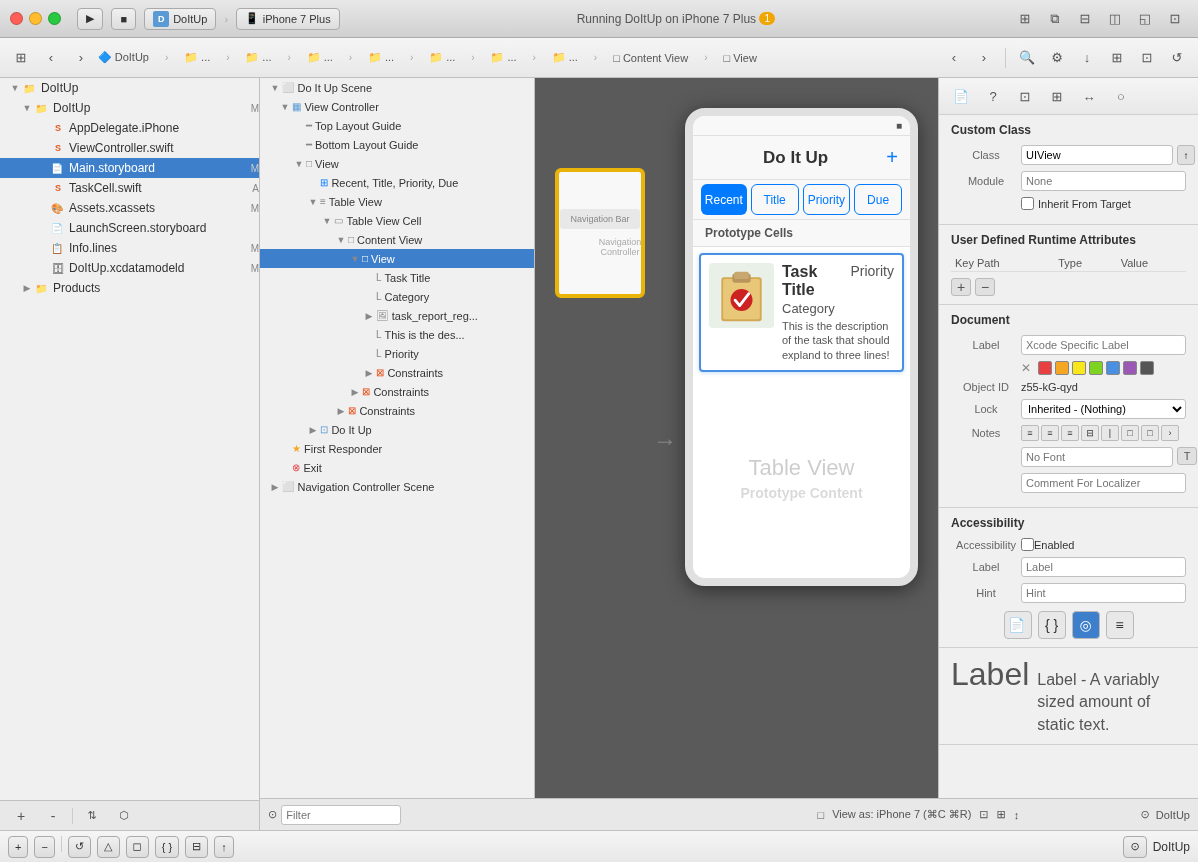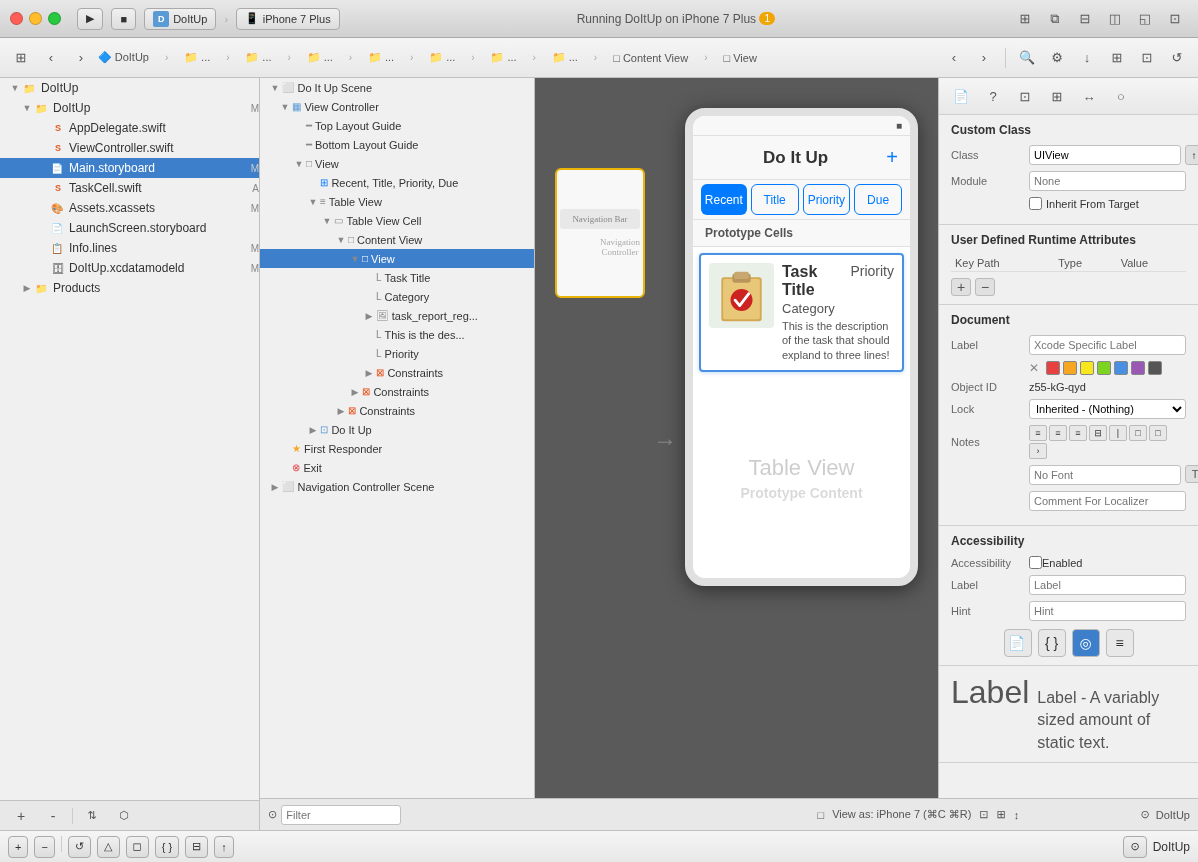--- a/index.html
+++ b/index.html
@@ -92,21 +92,21 @@
     .cell-desc { font-size: 11px; color: #555; line-height: 1.3; }
     #tableview-empty { height: 200px; display: flex; flex-direction: column; align-items: center; justify-content: center; gap: 4px; }
     .tv-label { font-size: 22px; color: rgba(0,0,0,0.2); }
     .tv-sublabel { font-size: 14px; color: rgba(0,0,0,0.15); font-weight: bold; }
 
     
     #right-panel { width: 260px; background: #f0f0f0; border-left: 1px solid #c0c0c0; overflow-y: auto; }
     .inspector-section { border-bottom: 1px solid #d0d0d0; padding: 8px 12px; }
     .inspector-title { font-size: 12px; font-weight: 600; color: #333; margin-bottom: 8px; }
     .inspector-row { display: flex; align-items: center; margin-bottom: 6px; font-size: 11px; }
-    .inspector-label { width: 70px; color: #666; text-align: left; margin-right: 8px; flex-shrink: 0; }
+    .inspector-label { width: 70px; color: #666; text-align: center; flex-shrink: 0; }
     .inspector-input { flex: 1; height: 20px; border: 1px solid #c0c0c0; border-radius: 3px; background: white; padding: 0 4px; font-size: 11px; }
     .inspector-input-row { display: flex; gap: 4px; flex: 1; }
     .inspector-select { flex: 1; height: 20px; border: 1px solid #c0c0c0; border-radius: 3px; background: white; padding: 0 2px; font-size: 11px; }
     .inspector-checkbox { margin-right: 4px; }
     
     .ud-table { width: 100%; font-size: 11px; border-collapse: collapse; }
     .ud-table th { text-align: left; font-weight: 500; color: #555; padding: 2px 4px; border-bottom: 1px solid #ddd; }
     .ud-add-row { display: flex; gap: 4px; margin-top: 6px; }
     .ud-btn { width: 20px; height: 18px; background: #e0e0e0; border: 1px solid #bbb; border-radius: 3px; display: flex; align-items: center; justify-content: center; cursor: pointer; font-size: 14px; color: #555; }
 
@@ -235,21 +235,21 @@
         <span class="tree-indent" style="width:16px"></span>
         <span class="tree-arrow open"></span>
         <span class="file-icon folder-icon">📁</span>
         <span class="file-name">DoItUp</span>
         <span class="file-size">M</span>
       </div>
       <div class="tree-item">
         <span class="tree-indent" style="width:32px"></span>
         <span class="tree-arrow empty"></span>
         <span class="file-icon swift-icon">S</span>
-        <span class="file-name">AppDelegate.swift</span>
+        <span class="file-name">AppDelegate.iPhone</span>
       </div>
       <div class="tree-item">
         <span class="tree-indent" style="width:32px"></span>
         <span class="tree-arrow empty"></span>
         <span class="file-icon swift-icon">S</span>
         <span class="file-name">ViewController.swift</span>
       </div>
       <div class="tree-item selected">
         <span class="tree-indent" style="width:32px"></span>
         <span class="tree-arrow empty"></span>
@@ -463,21 +463,21 @@
           <span style="width:4px;display:inline-block"></span>
           <span class="tree-arrow closed"></span>
           <span style="font-size:10px;margin-right:3px;color:#5b9bd5">⬜</span>
           <span>Navigation Controller Scene</span>
         </div>
       </div>
 
       <div id="canvas-area">
 
         <div style="display:flex; flex-direction:column; align-items:center; margin-right: 0; margin-top: 40px;">
-          <div id="nav-controller" style="width:90px; height:130px; background:#f8f8f8; border:2px solid #eab308; border-radius:6px; display:flex; flex-direction:column; align-items:center; justify-content:center;font-family:Liberation Serif, serif;">
+          <div id="nav-controller" style="width:90px; height:130px; background:#f8f8f8; border:4px solid #eab308; border-radius:6px; display:flex; flex-direction:column; align-items:center; justify-content:center;">
             <div style="width:80px; height:20px; background:#e8e8e8; border-radius:3px; margin-bottom:8px; display:flex; align-items:center; justify-content:center; font-size:9px; color:#888;">Navigation Bar</div>
             <div style="font-size:9px; color:#aaa; text-align:center;margin-left:40px;">Navigation Controller</div>
           </div>
         </div>
 
         <div class="scene-arrow" style="font-size:24px; color:#888; margin-top:0; align-self:center;">→</div>
 
         <div id="iphone-mock">
           <div id="iphone-statusbar">
             <span style="font-size:10px; color:#555;">■</span>

